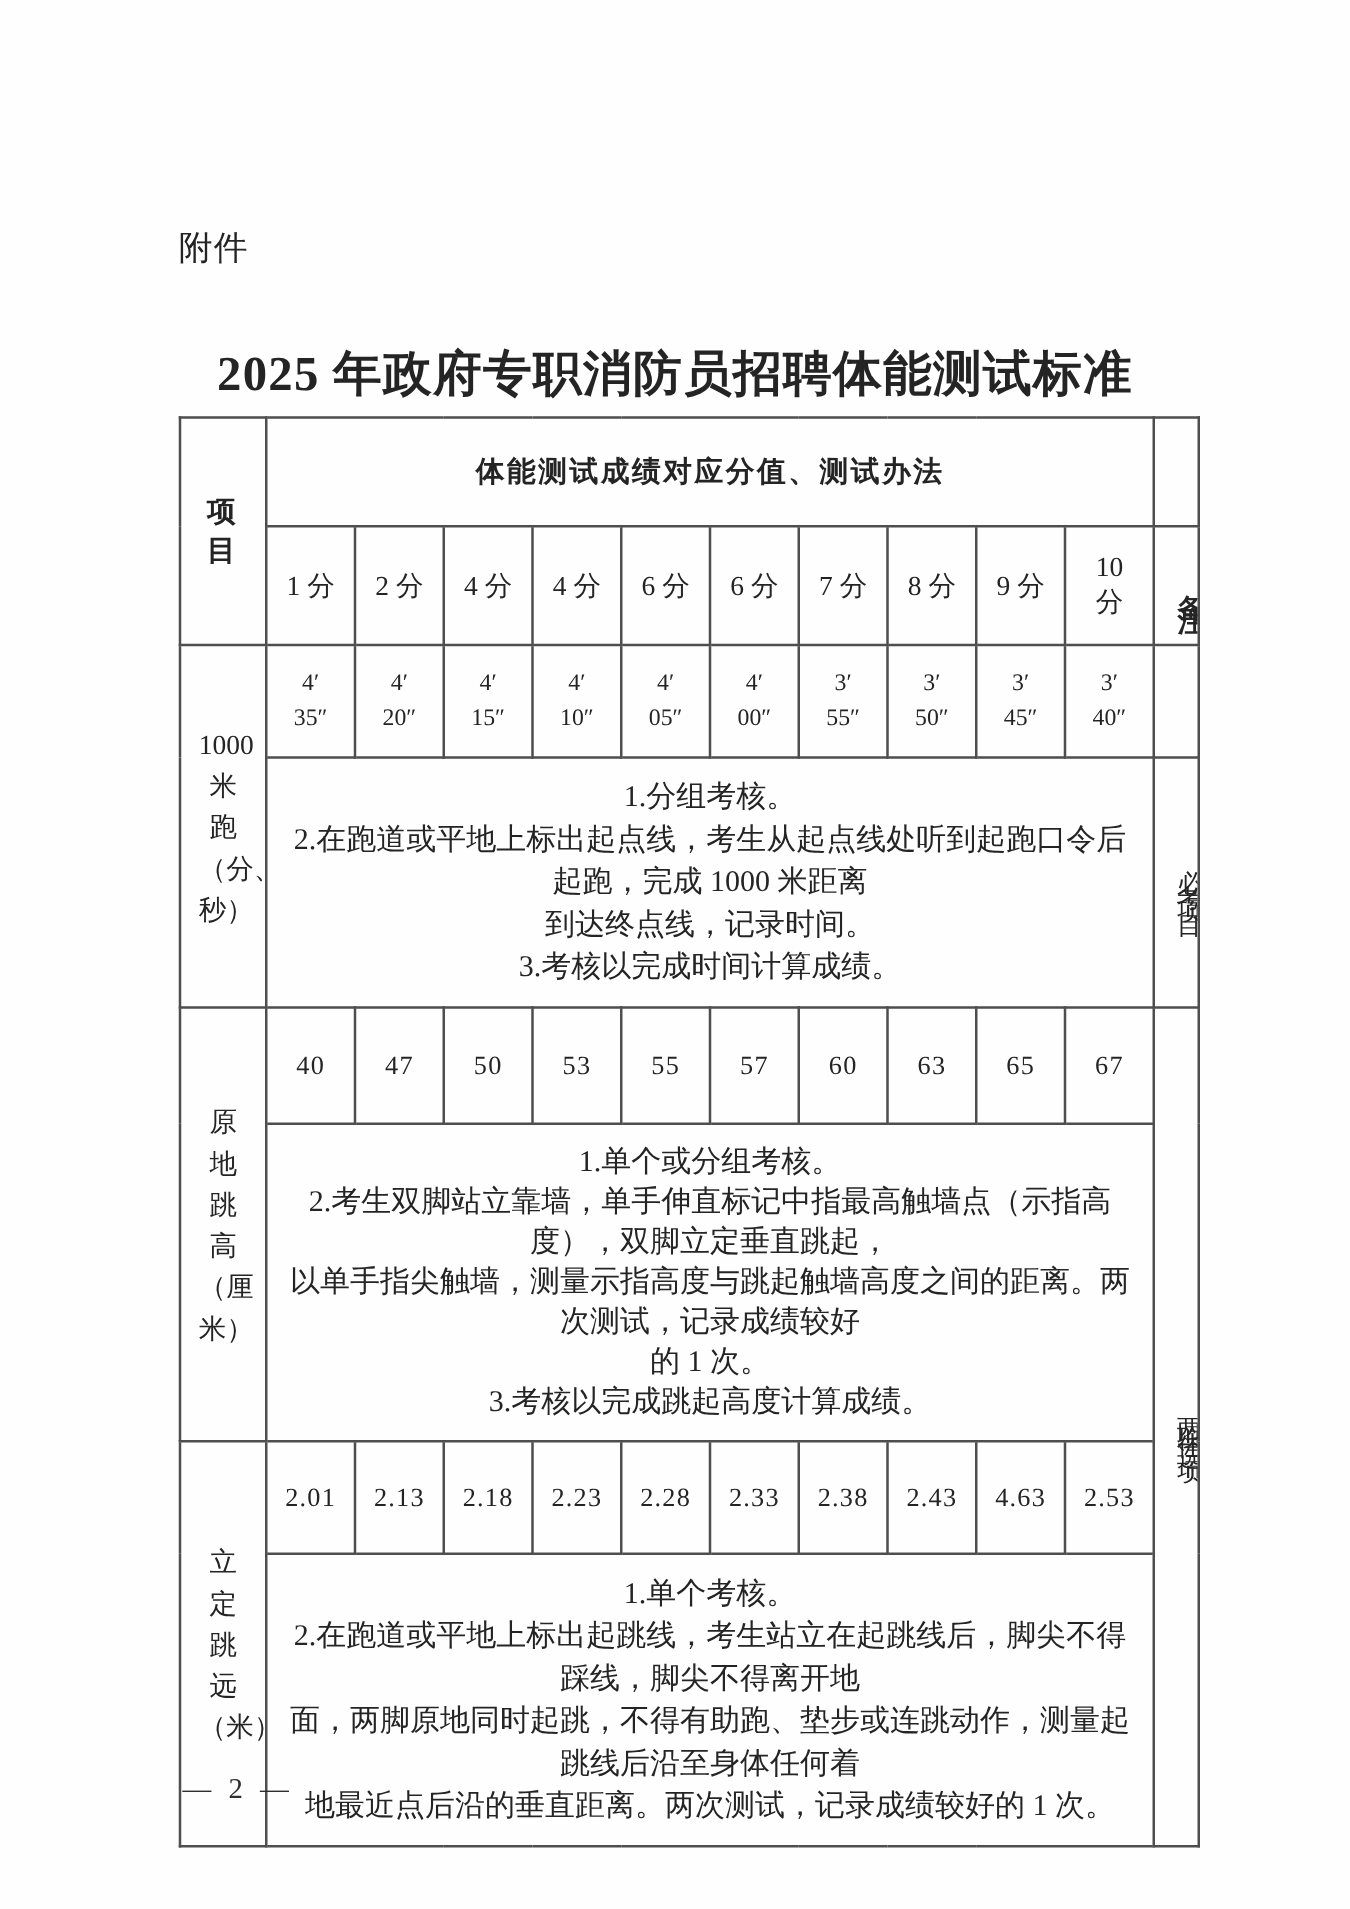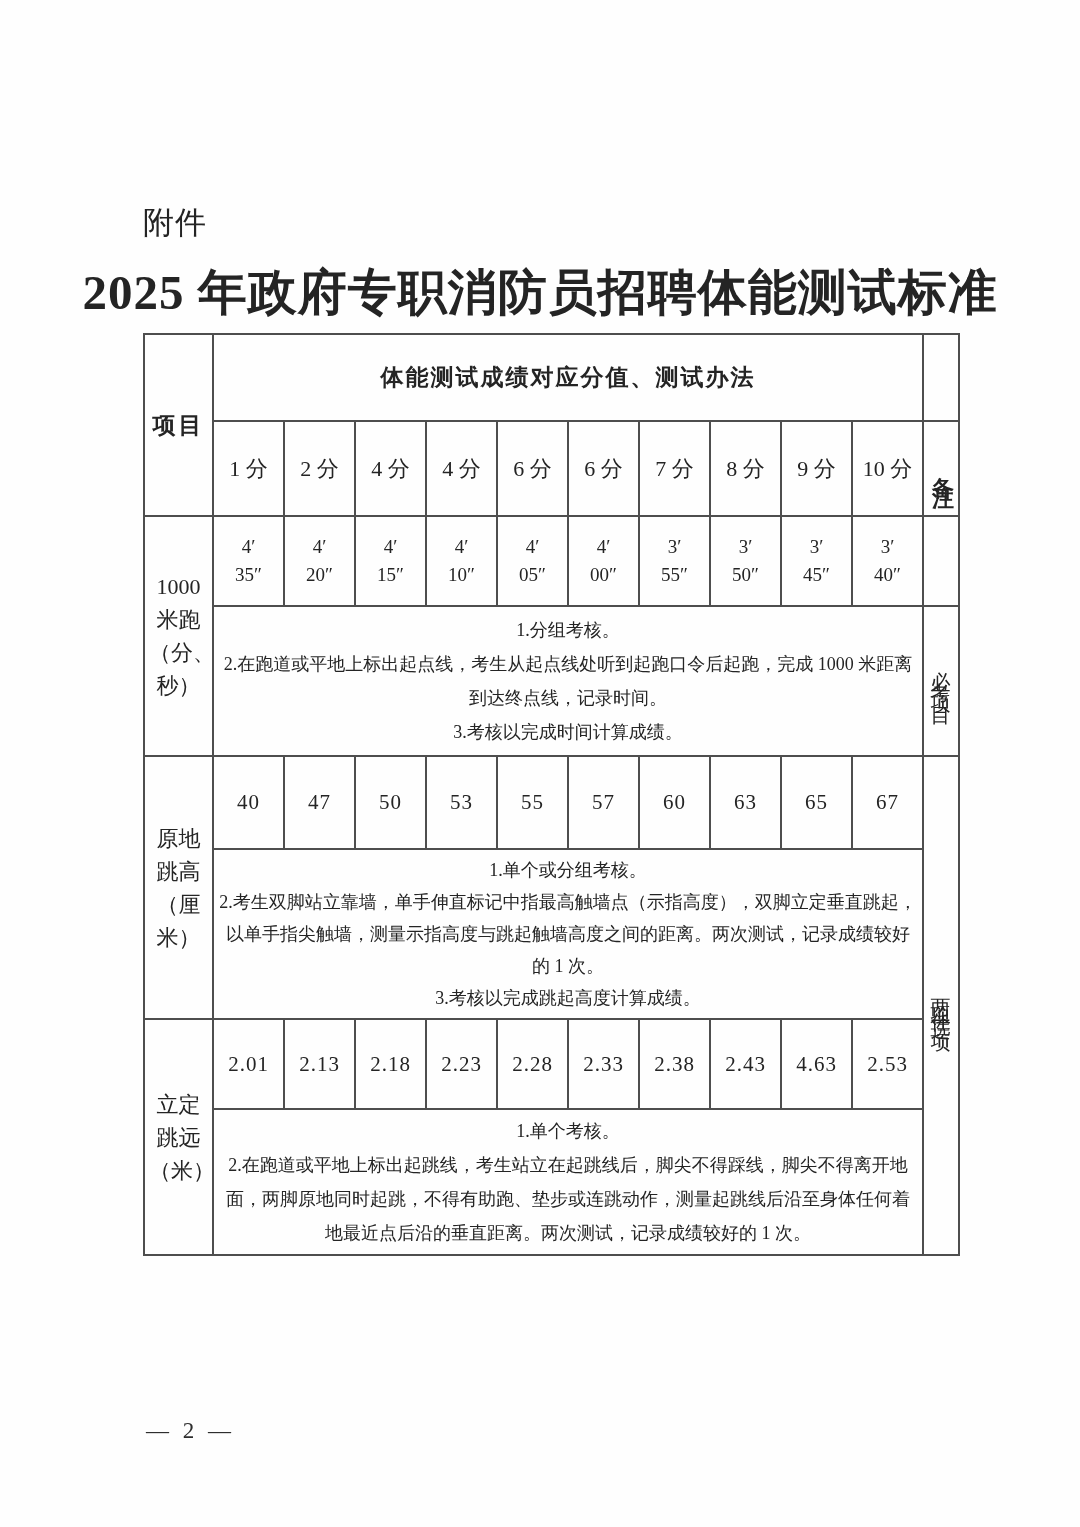--- a/index.html
+++ b/index.html
@@ -4,55 +4,55 @@
 <style>
   html,body { margin:0; padding:0; background:#ffffff; }
   body {
     width:1080px; height:1527px; position:relative;
     font-family:"Liberation Serif","DejaVu Serif",serif;
     color:#242424;
   }
   .page { position:relative; width:1080px; height:1527px; background:#fefefe; overflow:hidden; }
 
   .attachment {
-    position:absolute; left:143px; top:202px;
-    font-size:31px; letter-spacing:1px;
+    position:absolute; left:143px; top:180px;
+    font-size:27px; letter-spacing:1px;
   }
   .title {
-    position:absolute; left:0; right:0; top:260px; margin:0;
-    text-align:center; font-size:49px; font-weight:bold; letter-spacing:1px;
+    position:absolute; left:0; right:0; top:260px; margin:12px;
+    text-align:center; font-size:39px; font-weight:bold; letter-spacing:1px;
   }
 
   table.std {
     position:absolute; left:143px; top:333px;
     border-collapse:collapse; table-layout:fixed; width:815px;
   }
   table.std td {
     border:2px solid #4e4e4e; vertical-align:middle; text-align:center;
-    padding:4px; overflow:hidden;
+    padding:14px; overflow:hidden;
   }
   .rh1{height:87px} .rh2{height:95px} .rh3{height:90px} .rh4{height:150px}
   .rh5{height:93px} .rh6{height:128px} .rh7{height:90px} .rh8{height:134px}
 
   .item-head  { font-weight:bold; font-size:23px; letter-spacing:3px; }
   .score-head { font-weight:bold; font-size:23px; letter-spacing:2px; }
   .score-label{ font-size:22px; }
 
   .label-cell {
     font-weight:normal; font-size:22px; line-height:33px;
     white-space:pre-line; letter-spacing:0;
   }
   .time-cell {
     font-size:19px; line-height:28px; white-space:pre-line;
     text-align:left; padding-left:11px;
   }
   .num-cell { font-size:21px; letter-spacing:1px;margin-left:14px; }
 
   .desc-cell { text-align:left; padding:6px 6px 6px 10px; }
-  .desc-item { font-size:18px; line-height:34px; white-space:pre-line; }
+  .desc-item { font-size:24px; line-height:34px; white-space:pre-line; }
   .lh32 .desc-item { line-height:32px; }
 
   .vtext {
     display:inline-block; writing-mode:vertical-rl; text-orientation:upright;
   }
   .remark-head .vtext { font-weight:bold; font-size:22px; letter-spacing:8px; }
   .remark-req  .vtext { font-size:20px; letter-spacing:12px; }
   .remark-opt  .vtext { font-size:20px; letter-spacing:7px; }
 
   .pageno {

